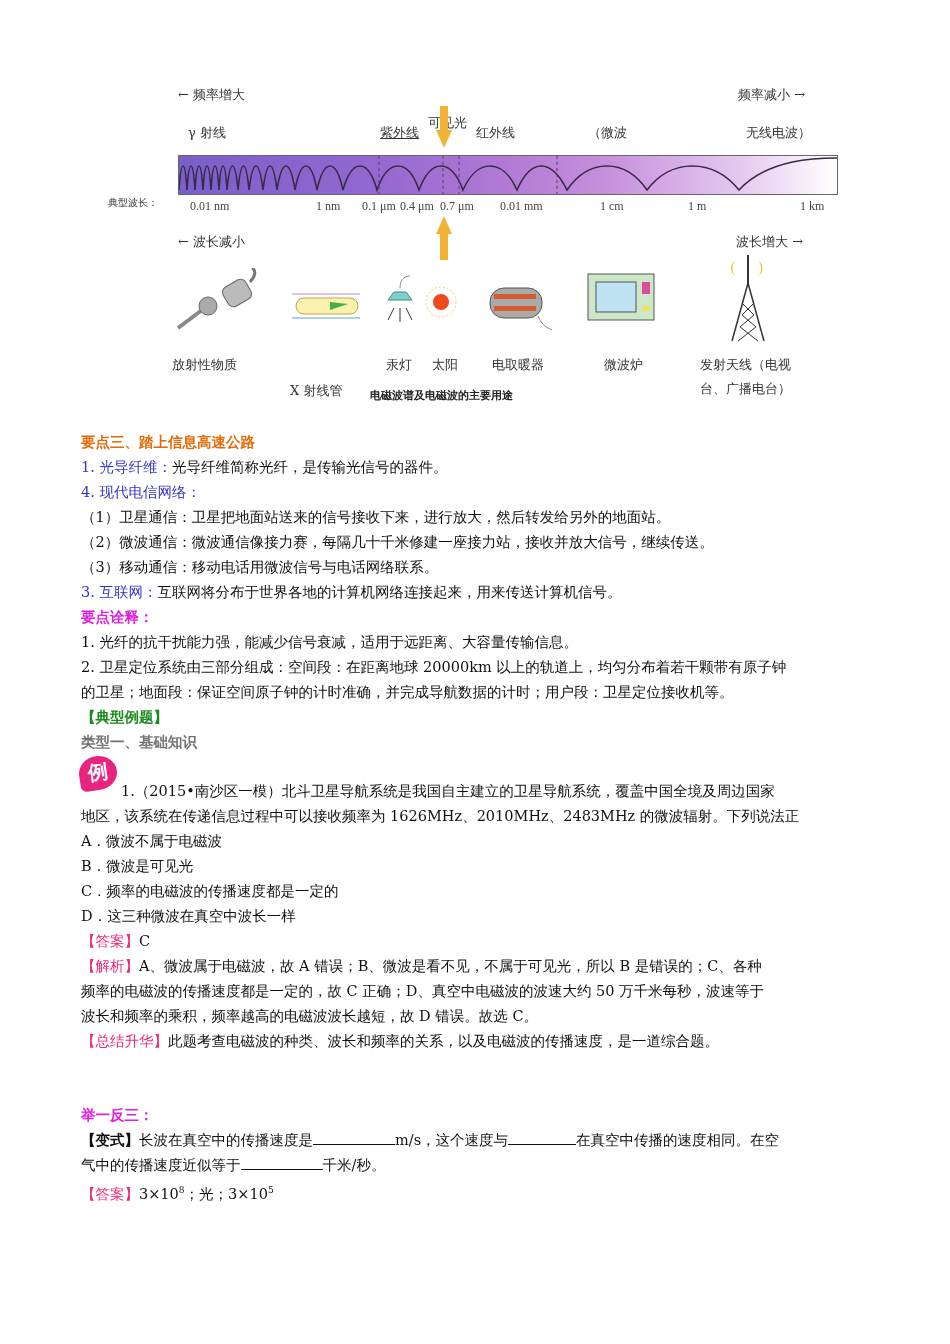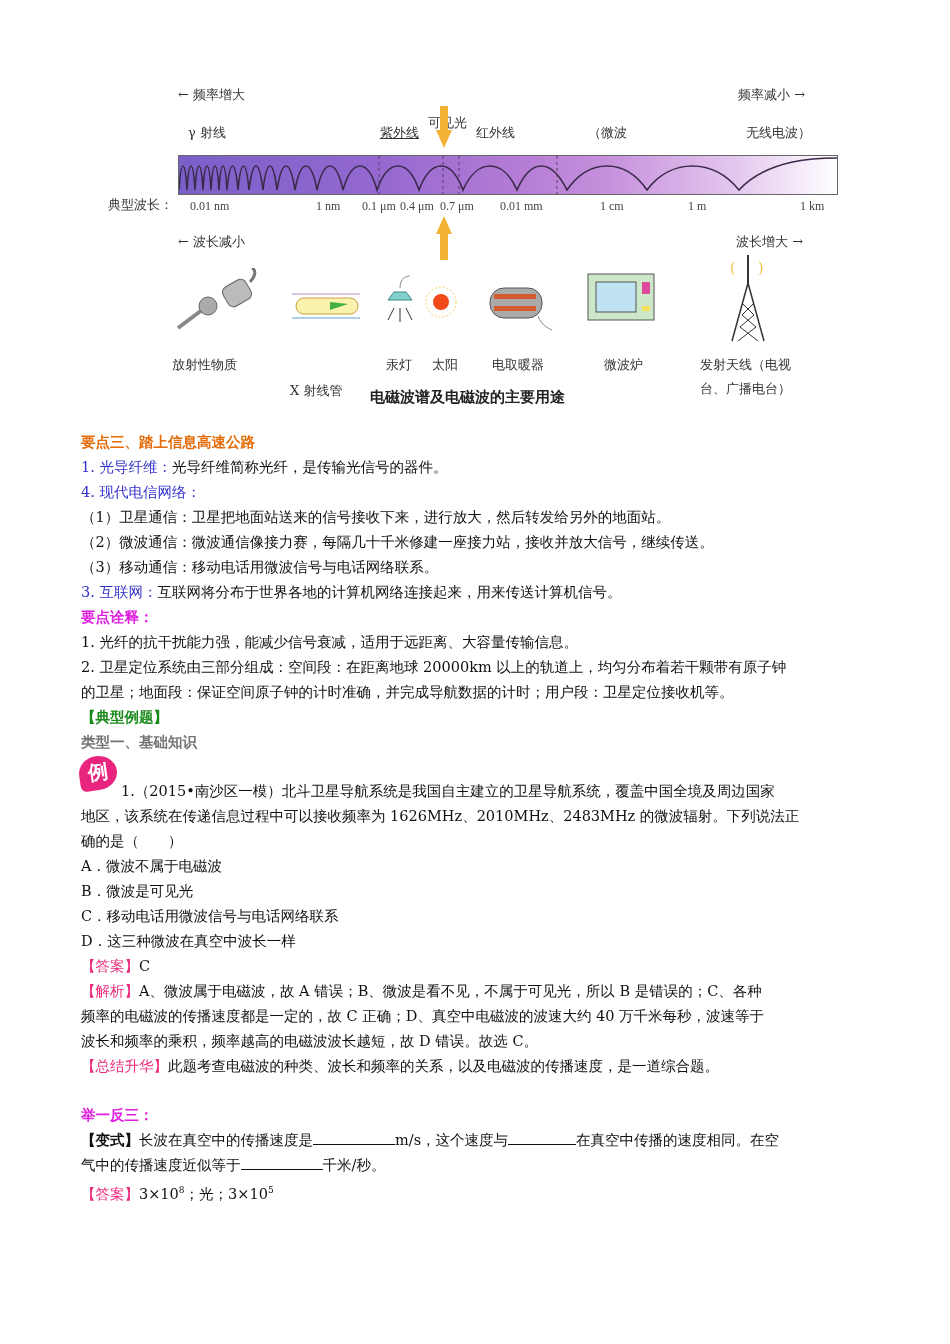--- a/index.html
+++ b/index.html
@@ -1,20 +1,20 @@
 <!DOCTYPE html>
 <html><head>
 <meta charset="utf-8">
 <style>
   html, body { margin: 0; padding: 0; background: #ffffff; }
   body { width: 950px; height: 1344px; position: relative; overflow: hidden;
          font-family: "DejaVu Serif", "Liberation Serif", serif; color: #111; }
   .fig { position: absolute; left: 100px; top: 78px; width: 760px; height: 340px; }
   .fig .lbl { position: absolute; font-size: 13px; color: #333; white-space: nowrap; font-family: "DejaVu Serif", serif; }
-  .fig .lbl.bold { font-weight: bold; font-size: 15px; color: #222; }
+  .fig .lbl.bold { font-weight: bold; font-size: 11px; color: #222; }
   .fig .tick { position: absolute; font-size: 12px; color: #444; white-space: nowrap; font-family: "Liberation Serif", serif; }
   .band { position: absolute; left: 78px; top: 77px; width: 658px; height: 38px;
           border: 1px solid #666;
           background: linear-gradient(to right, #7a5fc8 0%, #9468d0 30%, #b27ad4 50%, #c690dc 65%, #e4c8ef 85%, #ffffff 100%); }
   .band svg { position: absolute; left: 0; top: 0; }
   .text { position: absolute; left: 81px; width: 790px; font-size: 14.5px; line-height: 25px; }
   .line { white-space: nowrap; height: 25px; }
   .orange { color: #e36c09; font-weight: bold; font-family: "DejaVu Sans", sans-serif; }
   .orange2 { color: #737373; font-weight: bold; font-family: "DejaVu Sans", sans-serif; }
   .blue { color: #3333cc; }
@@ -55,21 +55,21 @@
   <div class="band">
     <svg width="658" height="38" viewBox="0 0 658 38">
       <path d="M0,34 C2,2 6,2 8,34 C10,2 14,2 16,34 C18,2 22,2 24,34 C26,2 30,2 32,34 C34,2 38,2 40,34 C42,2 46,2 48,34 C51,2 56,2 59,34 C62,2 67,2 70,34 C74,2 80,2 84,34 C88,2 94,2 98,34 C103,2 111,2 116,34 C122,2 132,2 138,34 C145,2 157,2 164,34 C173,2 189,2 198,34 C209,2 229,2 240,34 C252,2 272,2 284,34 C298,2 324,2 338,34 C352,2 372,2 388,34 C410,2 446,2 468,34 C492,2 534,2 560,34 C590,2 640,2 658,2" fill="none" stroke="#3a2a4a" stroke-width="1.6"></path>
       <line x1="200" y1="0" x2="200" y2="38" stroke="#5a3a6a" stroke-dasharray="3,3"></line>
       <line x1="264" y1="0" x2="264" y2="38" stroke="#5a3a6a" stroke-dasharray="3,3"></line>
       <line x1="280" y1="0" x2="280" y2="38" stroke="#5a3a6a" stroke-dasharray="3,3"></line>
       <line x1="378" y1="0" x2="378" y2="38" stroke="#5a3a6a" stroke-dasharray="3,3"></line>
     </svg>
   </div>
 
-  <span class="lbl" style="left:8px;top:118px;font-size:13px;">典型波长：</span>
+  <span class="lbl" style="left:8px;top:118px;font-size:10px;">典型波长：</span>
   <span class="tick" style="left:90px;top:121px;">0.01 nm</span>
   <span class="tick" style="left:216px;top:121px;">1 nm</span>
   <span class="tick" style="left:262px;top:121px;">0.1 μm</span>
   <span class="tick" style="left:300px;top:121px;">0.4 μm</span>
   <span class="tick" style="left:340px;top:121px;">0.7 μm</span>
   <span class="tick" style="left:400px;top:121px;">0.01 mm</span>
   <span class="tick" style="left:500px;top:121px;">1 cm</span>
   <span class="tick" style="left:588px;top:121px;">1 m</span>
   <span class="tick" style="left:700px;top:121px;">1 km</span>
 
@@ -148,28 +148,27 @@
 
   <div class="line green">【典型例题】</div>
   <div class="line orange2">类型一、基础知识</div>
 </div>
 
 <div class="badge">例</div>
 
 <div class="text" style="top:779px;">
   <div class="line" style="padding-left:40px;">1.（2015•南沙区一模）北斗卫星导航系统是我国自主建立的卫星导航系统，覆盖中国全境及周边国家</div>
   <div class="line">地区，该系统在传递信息过程中可以接收频率为 1626MHz、2010MHz、2483MHz 的微波辐射。下列说法正</div>
-  <div class="line">确的是（　　）</div>
   <div class="line">A．微波不属于电磁波</div>
   <div class="line">B．微波是可见光</div>
-  <div class="line">C．移动电话用微波信号与电话网络联系</div>
+  <div class="line">C．频率的电磁波的传播速度都是一定的</div>
   <div class="line">D．这三种微波在真空中波长一样</div>
   <div class="line"><span class="pink">【答案】</span><span>C</span></div>
   <div class="line"><span class="pink">【解析】</span><span>A、微波属于电磁波，故 A 错误；B、微波是看不见，不属于可见光，所以 B 是错误的；C、各种</span></div>
-  <div class="line">频率的电磁波的传播速度都是一定的，故 C 正确；D、真空中电磁波的波速大约 40 万千米每秒，波速等于</div>
+  <div class="line">频率的电磁波的传播速度都是一定的，故 C 正确；D、真空中电磁波的波速大约 50 万千米每秒，波速等于</div>
   <div class="line">波长和频率的乘积，频率越高的电磁波波长越短，故 D 错误。故选 C。</div>
   <div class="line"><span class="pink">【总结升华】</span><span>此题考查电磁波的种类、波长和频率的关系，以及电磁波的传播速度，是一道综合题。</span></div>
 </div>
 
 <div class="text" style="top:1103px;">
   <div class="line magenta">举一反三：</div>
   <div class="line">
     <span style="font-weight:bold;font-family:'DejaVu Sans',sans-serif;">【变式】</span><span>长波在真空中的传播速度是</span><span class="blank" style="width:82px;"></span><span>m/s，这个速度与</span><span class="blank" style="width:68px;"></span><span>在真空中传播的速度相同。在空</span>
   </div>
   <div class="line"><span>气中的传播速度近似等于</span><span class="blank" style="width:82px;"></span><span>千米/秒。</span></div>

